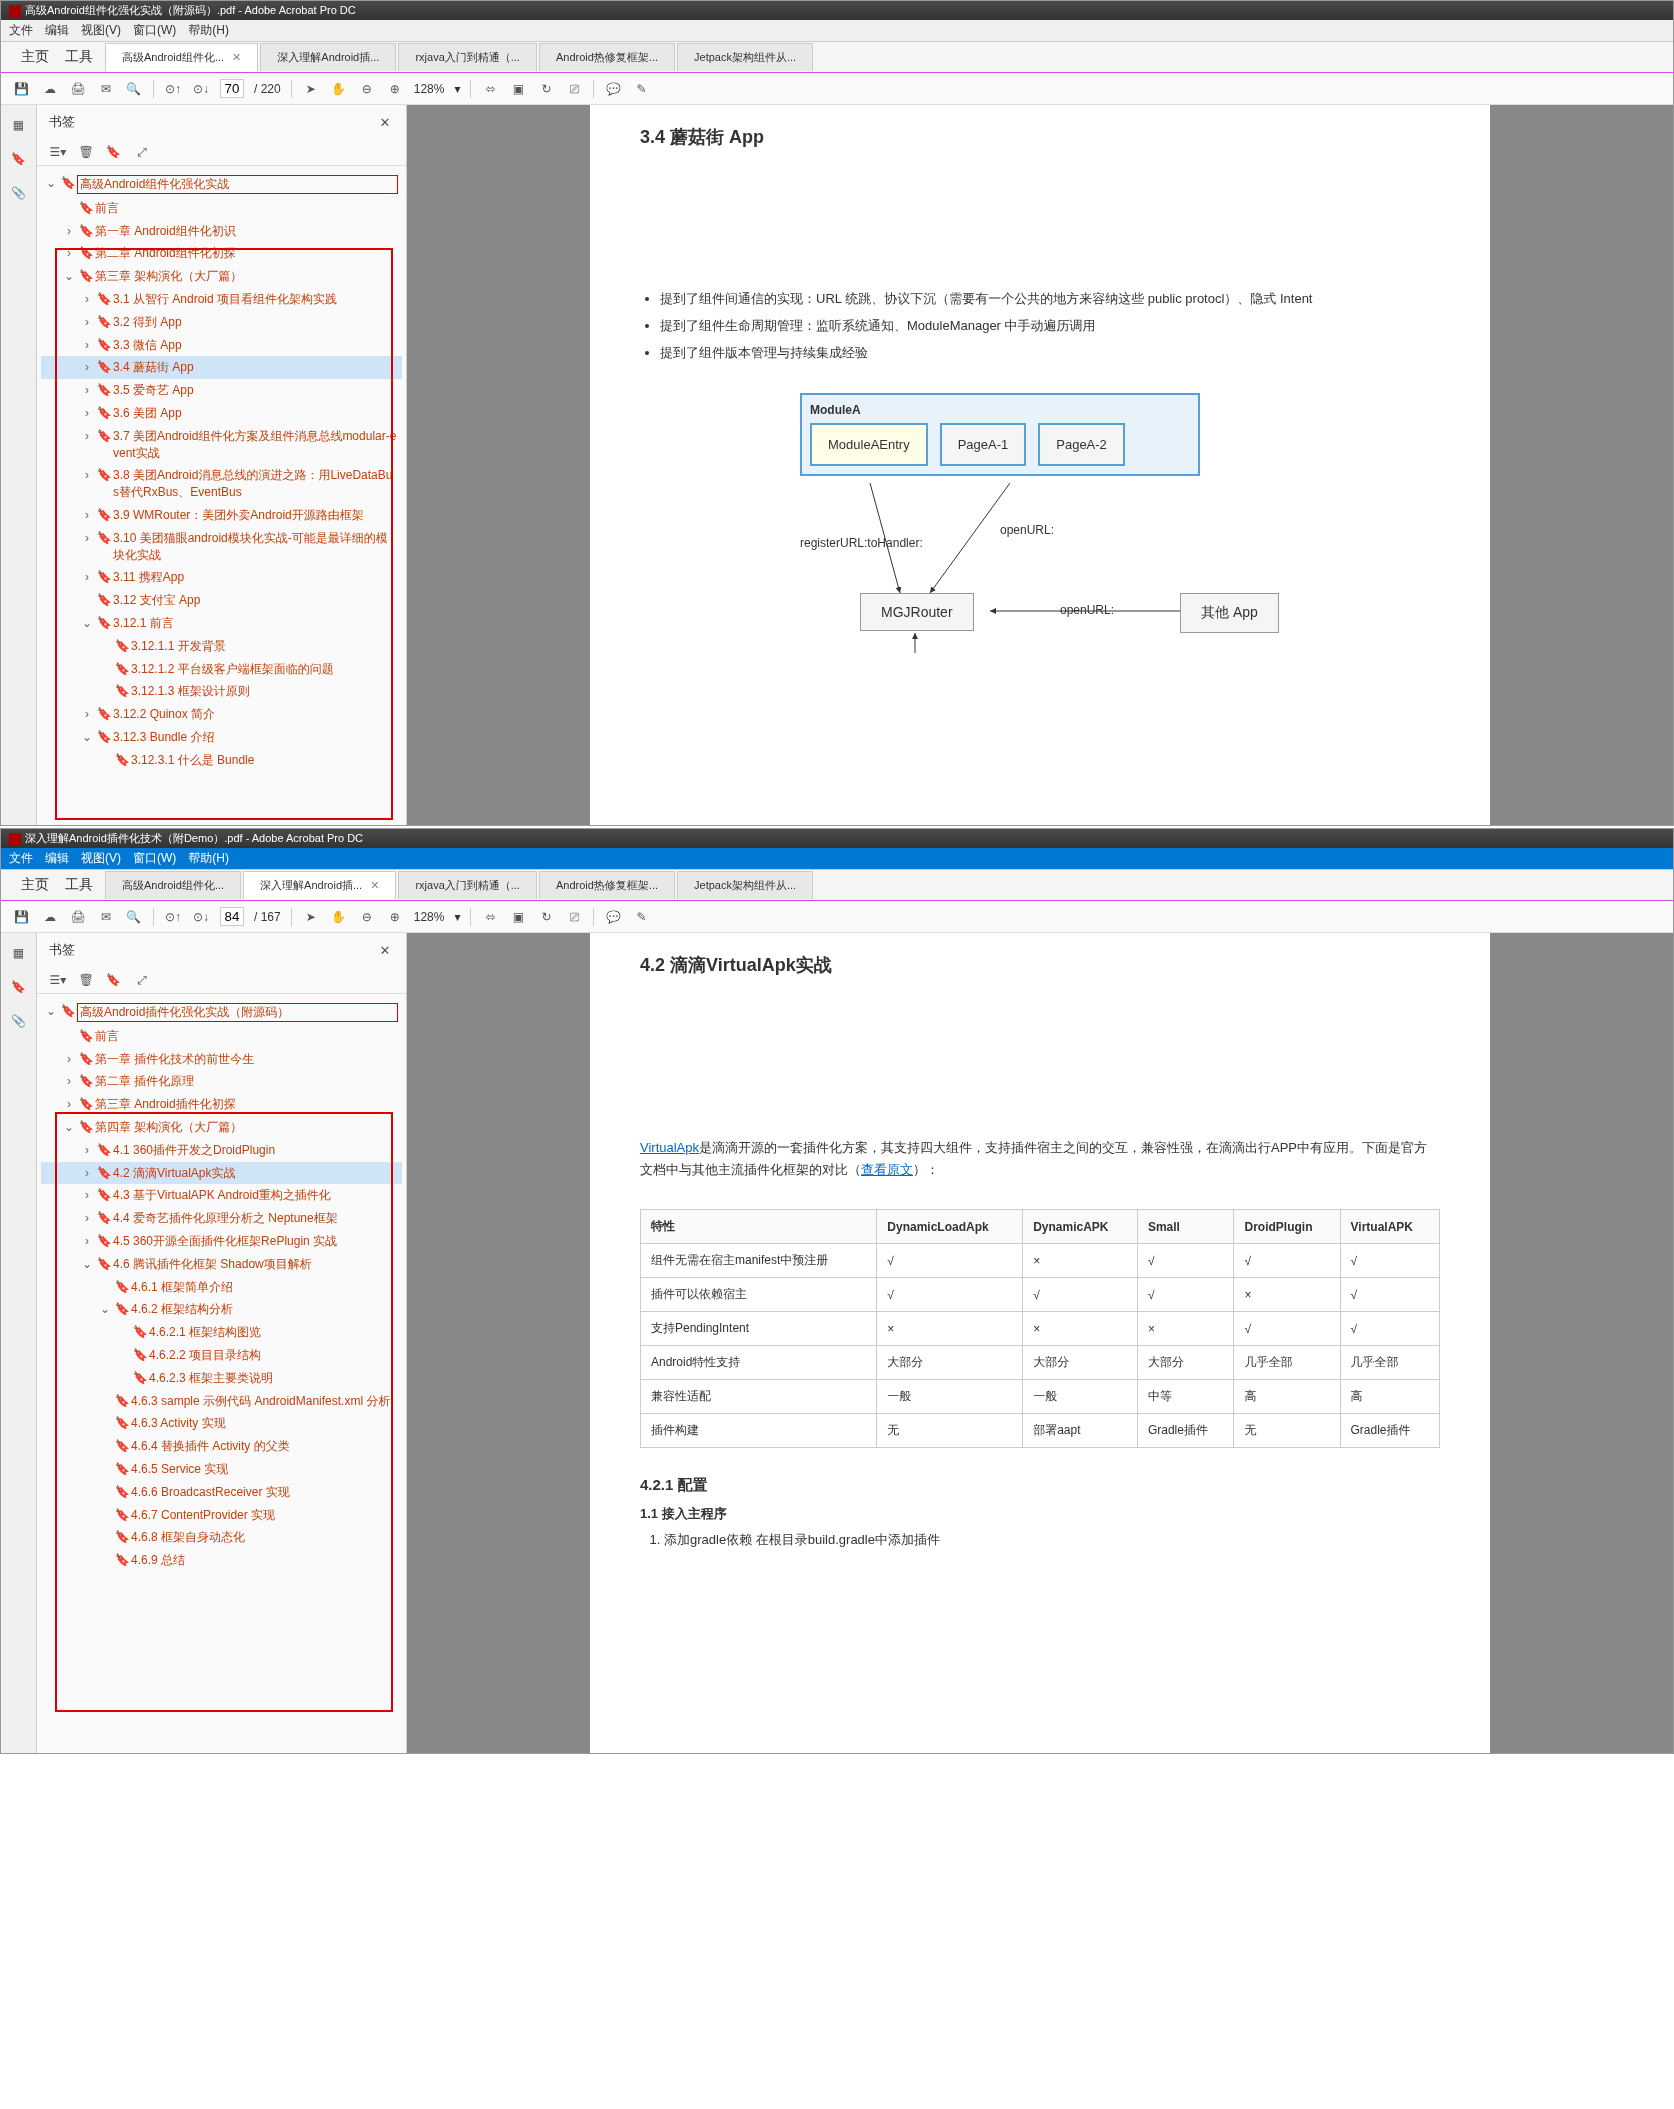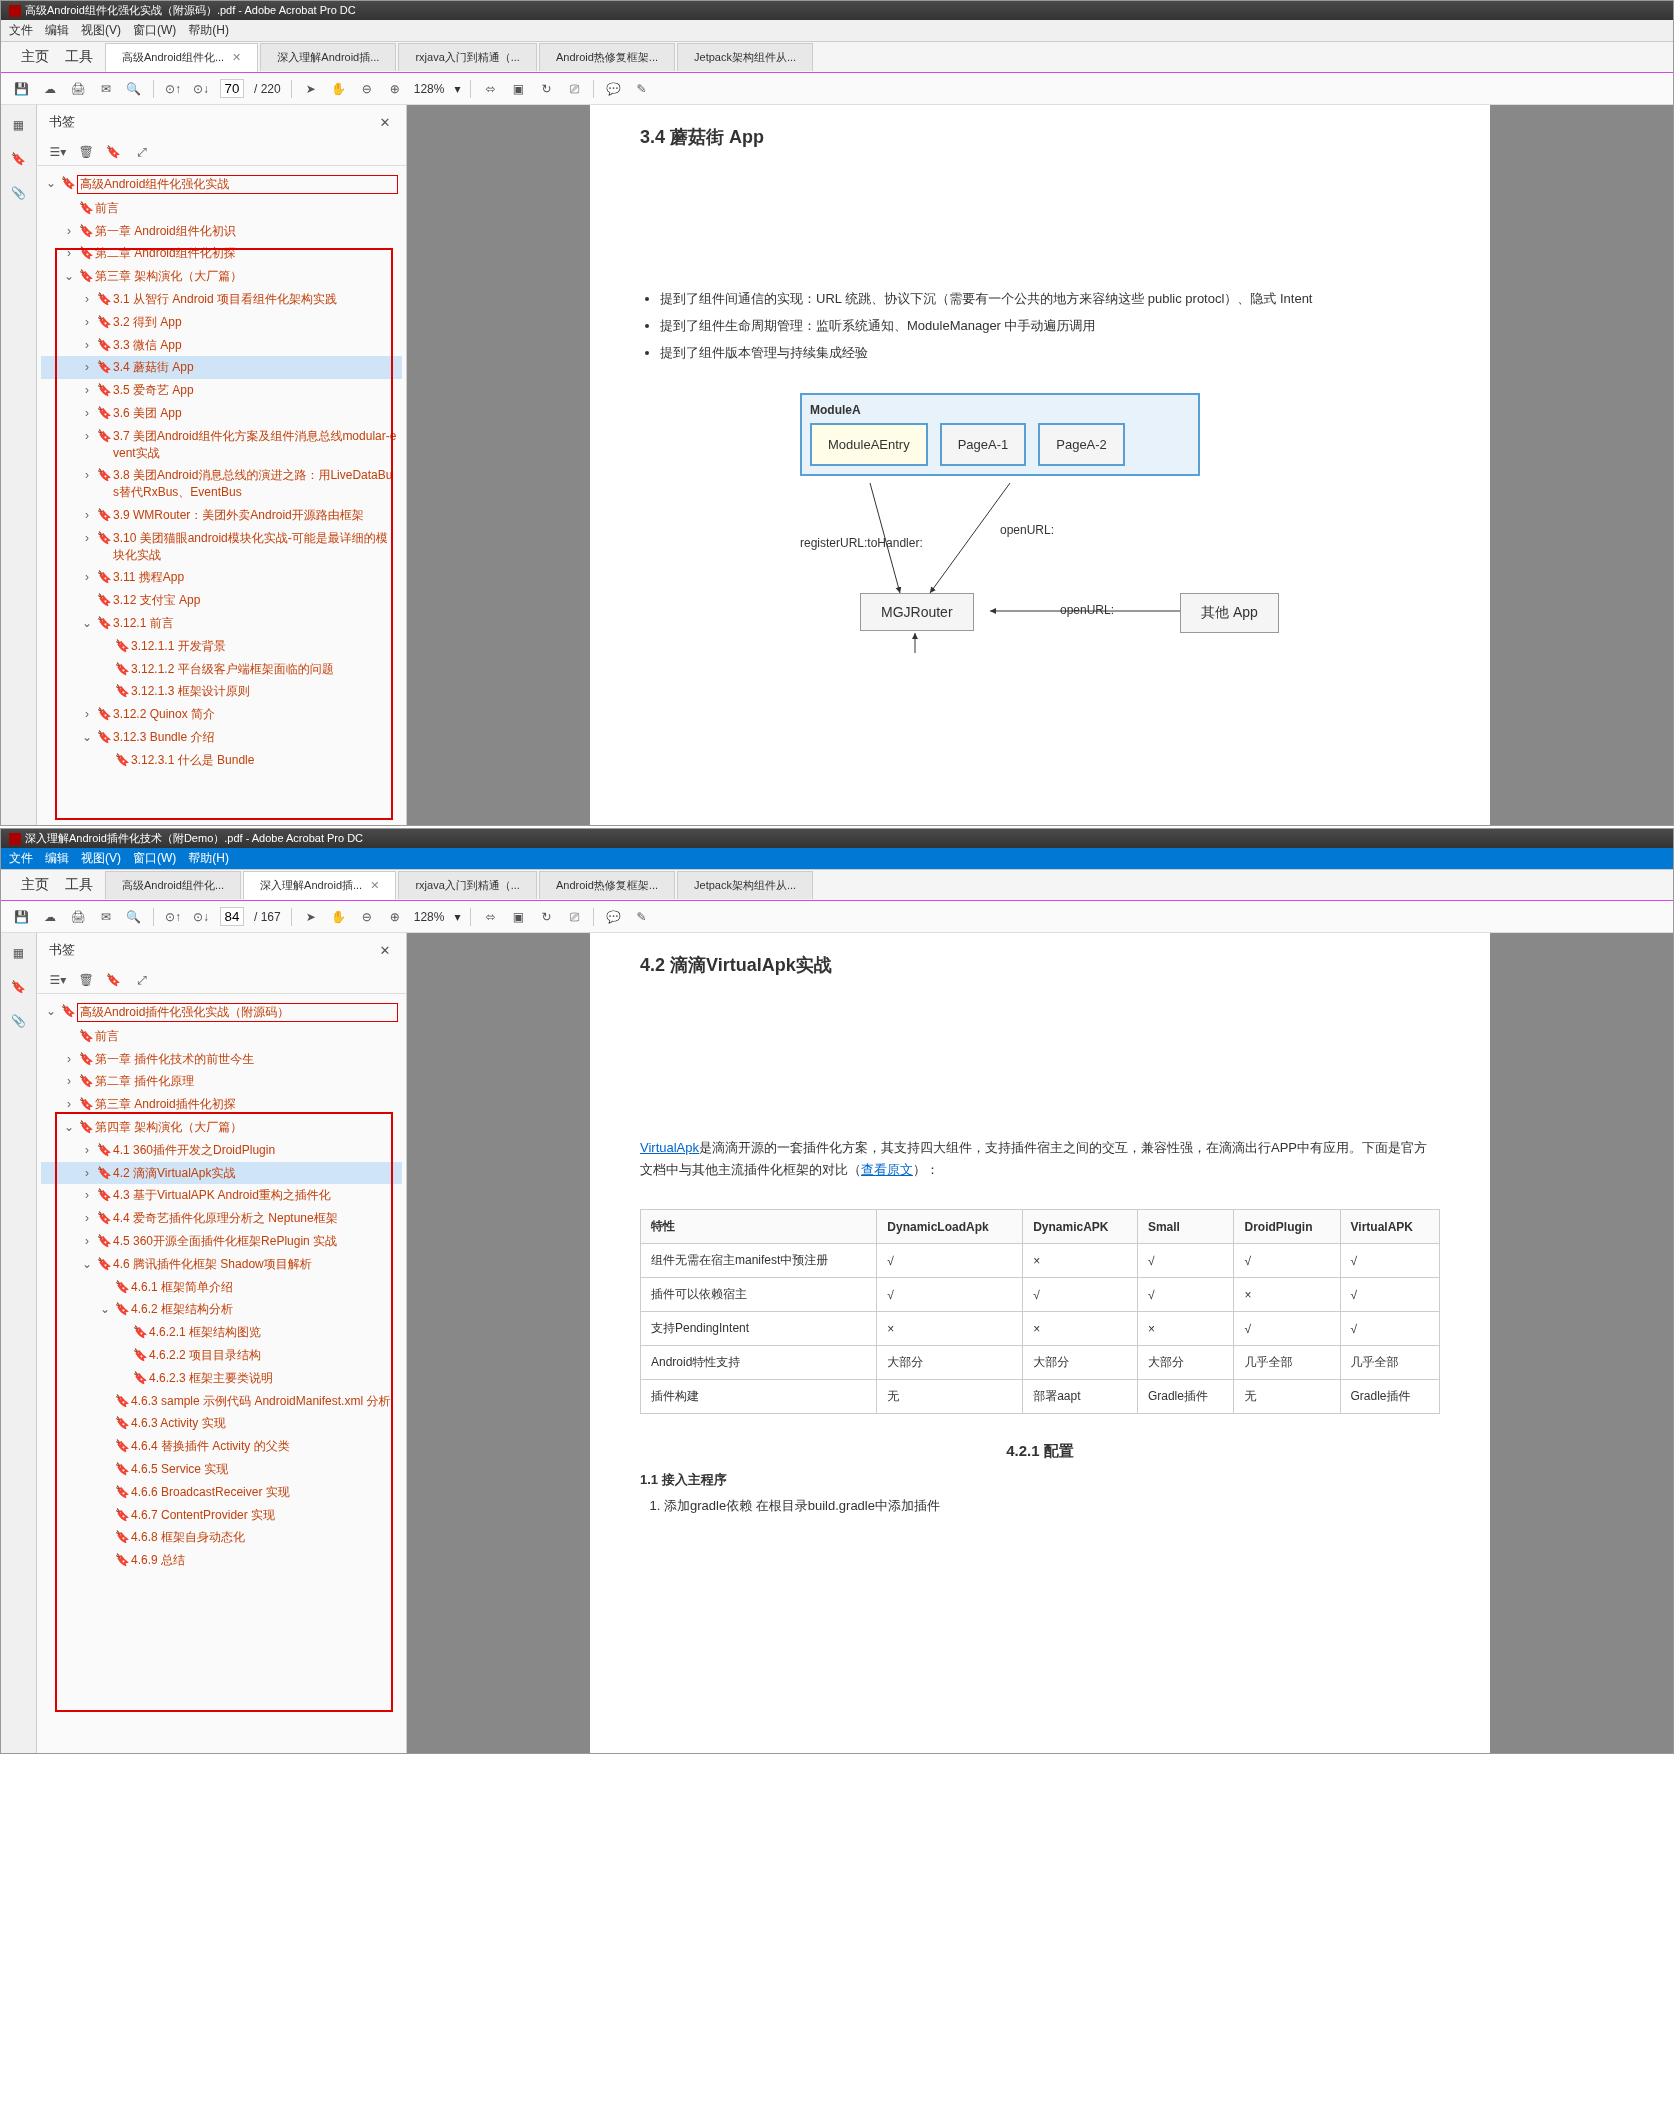--- a/index.html
+++ b/index.html
@@ -31,21 +31,21 @@
 .bm-item { padding: 3px 4px; display: flex; align-items: flex-start; gap: 4px; cursor: pointer; line-height: 1.4; }
 .bm-item.active { background: #d0e4f8; }
 .bm-expand { width: 12px; text-align: center; color: #666; flex-shrink: 0; }
 .bm-icon { width: 12px; height: 14px; flex-shrink: 0; color: #888; }
 .bm-label { flex: 1; color: #c2410c; word-break: break-all; }
 .bm-root { border: 1px solid #d00; padding: 0 2px; }
 .red-box { position: absolute; border: 2px solid #d00; pointer-events: none; }
 .content-area { flex: 1; background: #888; padding: 0; overflow: auto; }
 .page { background: #fff; margin: 0 auto; padding: 20px 50px; min-height: 100%; max-width: 900px; }
 .h3 { font-size: 18px; font-weight: bold; margin-bottom: 20px; }
-.h4 { font-size: 15px; font-weight: bold; margin: 14px 0 8px; text-align: center; }
+.h4 { font-size: 15px; font-weight: bold; margin: 14px 0 8px; }
 .h5 { font-size: 13px; font-weight: bold; margin: 10px 0 6px; }
 .bullets { margin: 140px 0 30px 20px; }
 .bullets li { margin-bottom: 6px; font-size: 13px; line-height: 1.6; }
 .diagram { margin: 30px auto; width: 560px; position: relative; height: 260px; }
 .mod-a { border: 2px solid #5a9fd4; background: #e8f2fb; padding: 8px; width: 400px; position: absolute; left: 40px; top: 0; }
 .mod-a-title { font-weight: bold; margin-bottom: 6px; }
 .mod-row { display: flex; gap: 12px; }
 .mod-box { border: 2px solid #5a9fd4; background: #fffde8; padding: 12px 16px; font-size: 13px; }
 .mod-box.p { background: #f5f5f5; }
 .router-box { border: 1px solid #999; background: #f5f5f5; padding: 10px 20px; position: absolute; left: 100px; top: 200px; font-size: 14px; }
@@ -540,20 +540,28 @@
               </tr>
               <tr>
                 <td>Android特性支持</td>
                 <td>大部分</td>
                 <td>大部分</td>
                 <td>大部分</td>
                 <td>几乎全部</td>
                 <td>几乎全部</td>
               </tr>
               <tr>
+                <td>兼容性适配</td>
+                <td>一般</td>
+                <td>一般</td>
+                <td>中等</td>
+                <td>高</td>
+                <td>高</td>
+              </tr>
+              <tr>
                 <td>插件构建</td>
                 <td>无</td>
                 <td>部署aapt</td>
                 <td>Gradle插件</td>
                 <td>无</td>
                 <td>Gradle插件</td>
               </tr>
             </tbody>
         </table>
         <div class="h4">4.2.1 配置</div>

